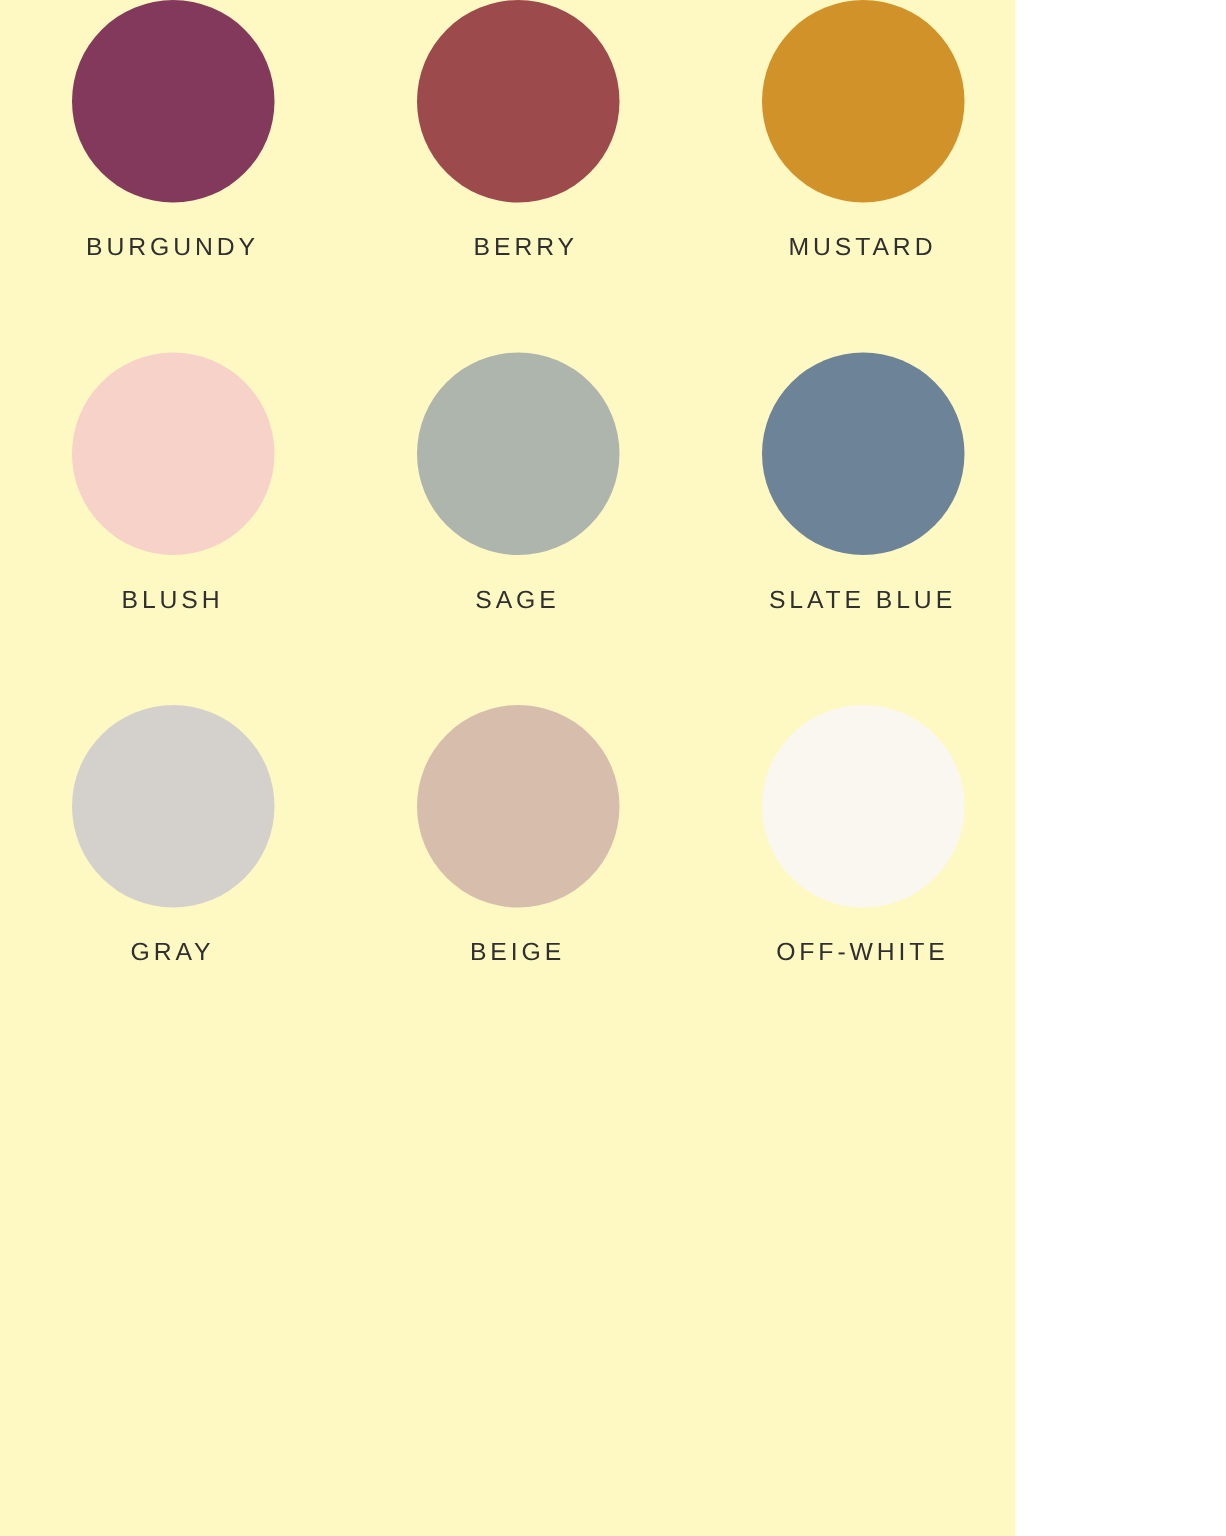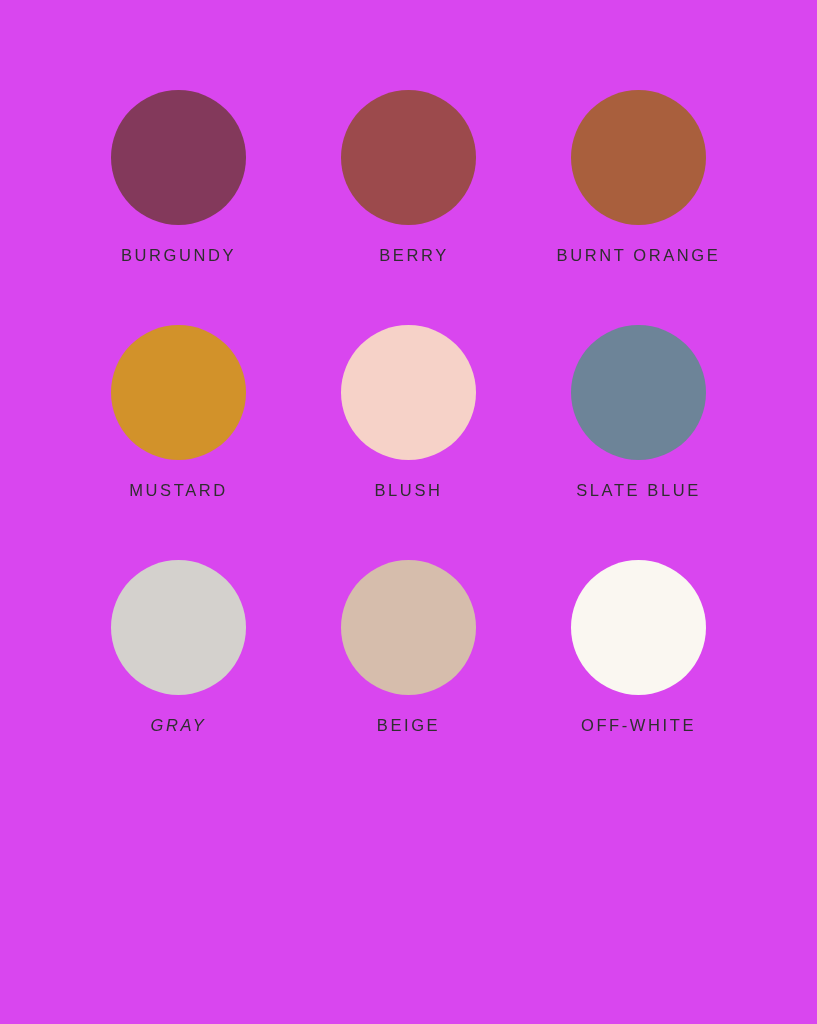--- a/index.html
+++ b/index.html
@@ -10,25 +10,24 @@
   body {
     width: 817px;
     height: 1024px;
     background: #ffffff;
     font-family: "Liberation Sans", sans-serif;
     overflow: hidden;
   }
 
   #palette-sheet {
     position: relative;
-    width: 817px;
+    width: 677px;
     height: 1024px;
-    background: #d946ef;
+    background: #fef9c3;
     box-sizing: border-box;
-    padding-top: 90px;
   }
 
   .swatch-grid {
     display: grid;
     grid-template-columns: repeat(3, 1fr);
     grid-template-rows: repeat(4, 235px);
     width: 690px;
     margin: 0 auto;
   }
 
@@ -78,46 +77,46 @@
     <div class="swatch-cell">
       <div class="swatch-disc" style="background-color: rgb(131, 57, 91);"></div>
       <div class="swatch-label" style="color: rgb(47, 47, 47);">BURGUNDY</div>
     </div>
 
     <div class="swatch-cell">
       <div class="swatch-disc" style="background-color: rgb(156, 74, 76);"></div>
       <div class="swatch-label" style="color: rgb(47, 47, 47); margin-left: 11px;">BERRY</div>
     </div>
 
-    <div class="swatch-cell">
-      <div class="swatch-disc" style="background-color: rgb(169, 95, 61);"></div>
-      <div class="swatch-label" style="color: rgb(47, 47, 47);">BURNT ORANGE</div>
-    </div>
 
     <div class="swatch-cell">
       <div class="swatch-disc" style="background-color: rgb(210, 146, 42);"></div>
       <div class="swatch-label" style="color: rgb(47, 47, 47);">MUSTARD</div>
     </div>
 
 
     <div class="swatch-cell">
       <div class="swatch-disc" style="background-color: rgb(246, 210, 200);"></div>
       <div class="swatch-label" style="color: rgb(47, 47, 47);">BLUSH</div>
     </div>
 
+    <div class="swatch-cell">
+      <div class="swatch-disc" style="background-color: rgb(174, 181, 172);"></div>
+      <div class="swatch-label" style="color: rgb(47, 47, 47);">SAGE</div>
+    </div>
 
 
     <div class="swatch-cell">
       <div class="swatch-disc" style="background-color: rgb(109, 132, 152);"></div>
       <div class="swatch-label" style="color: rgb(47, 47, 47);">SLATE BLUE</div>
     </div>
 
     <div class="swatch-cell">
       <div class="swatch-disc" style="background-color: rgb(212, 209, 205);"></div>
-      <div class="swatch-label" style="color: rgb(47, 47, 47); font-style: italic;">GRAY</div>
+      <div class="swatch-label" style="color: rgb(47, 47, 47);">GRAY</div>
     </div>
 
     <div class="swatch-cell">
       <div class="swatch-disc" style="background-color: rgb(214, 189, 172);"></div>
       <div class="swatch-label" style="color: rgb(47, 47, 47);">BEIGE</div>
     </div>
 
     <div class="swatch-cell">
       <div class="swatch-disc" style="background-color: rgb(250, 247, 241);"></div>
       <div class="swatch-label" style="color: rgb(47, 47, 47);">OFF-WHITE</div>

